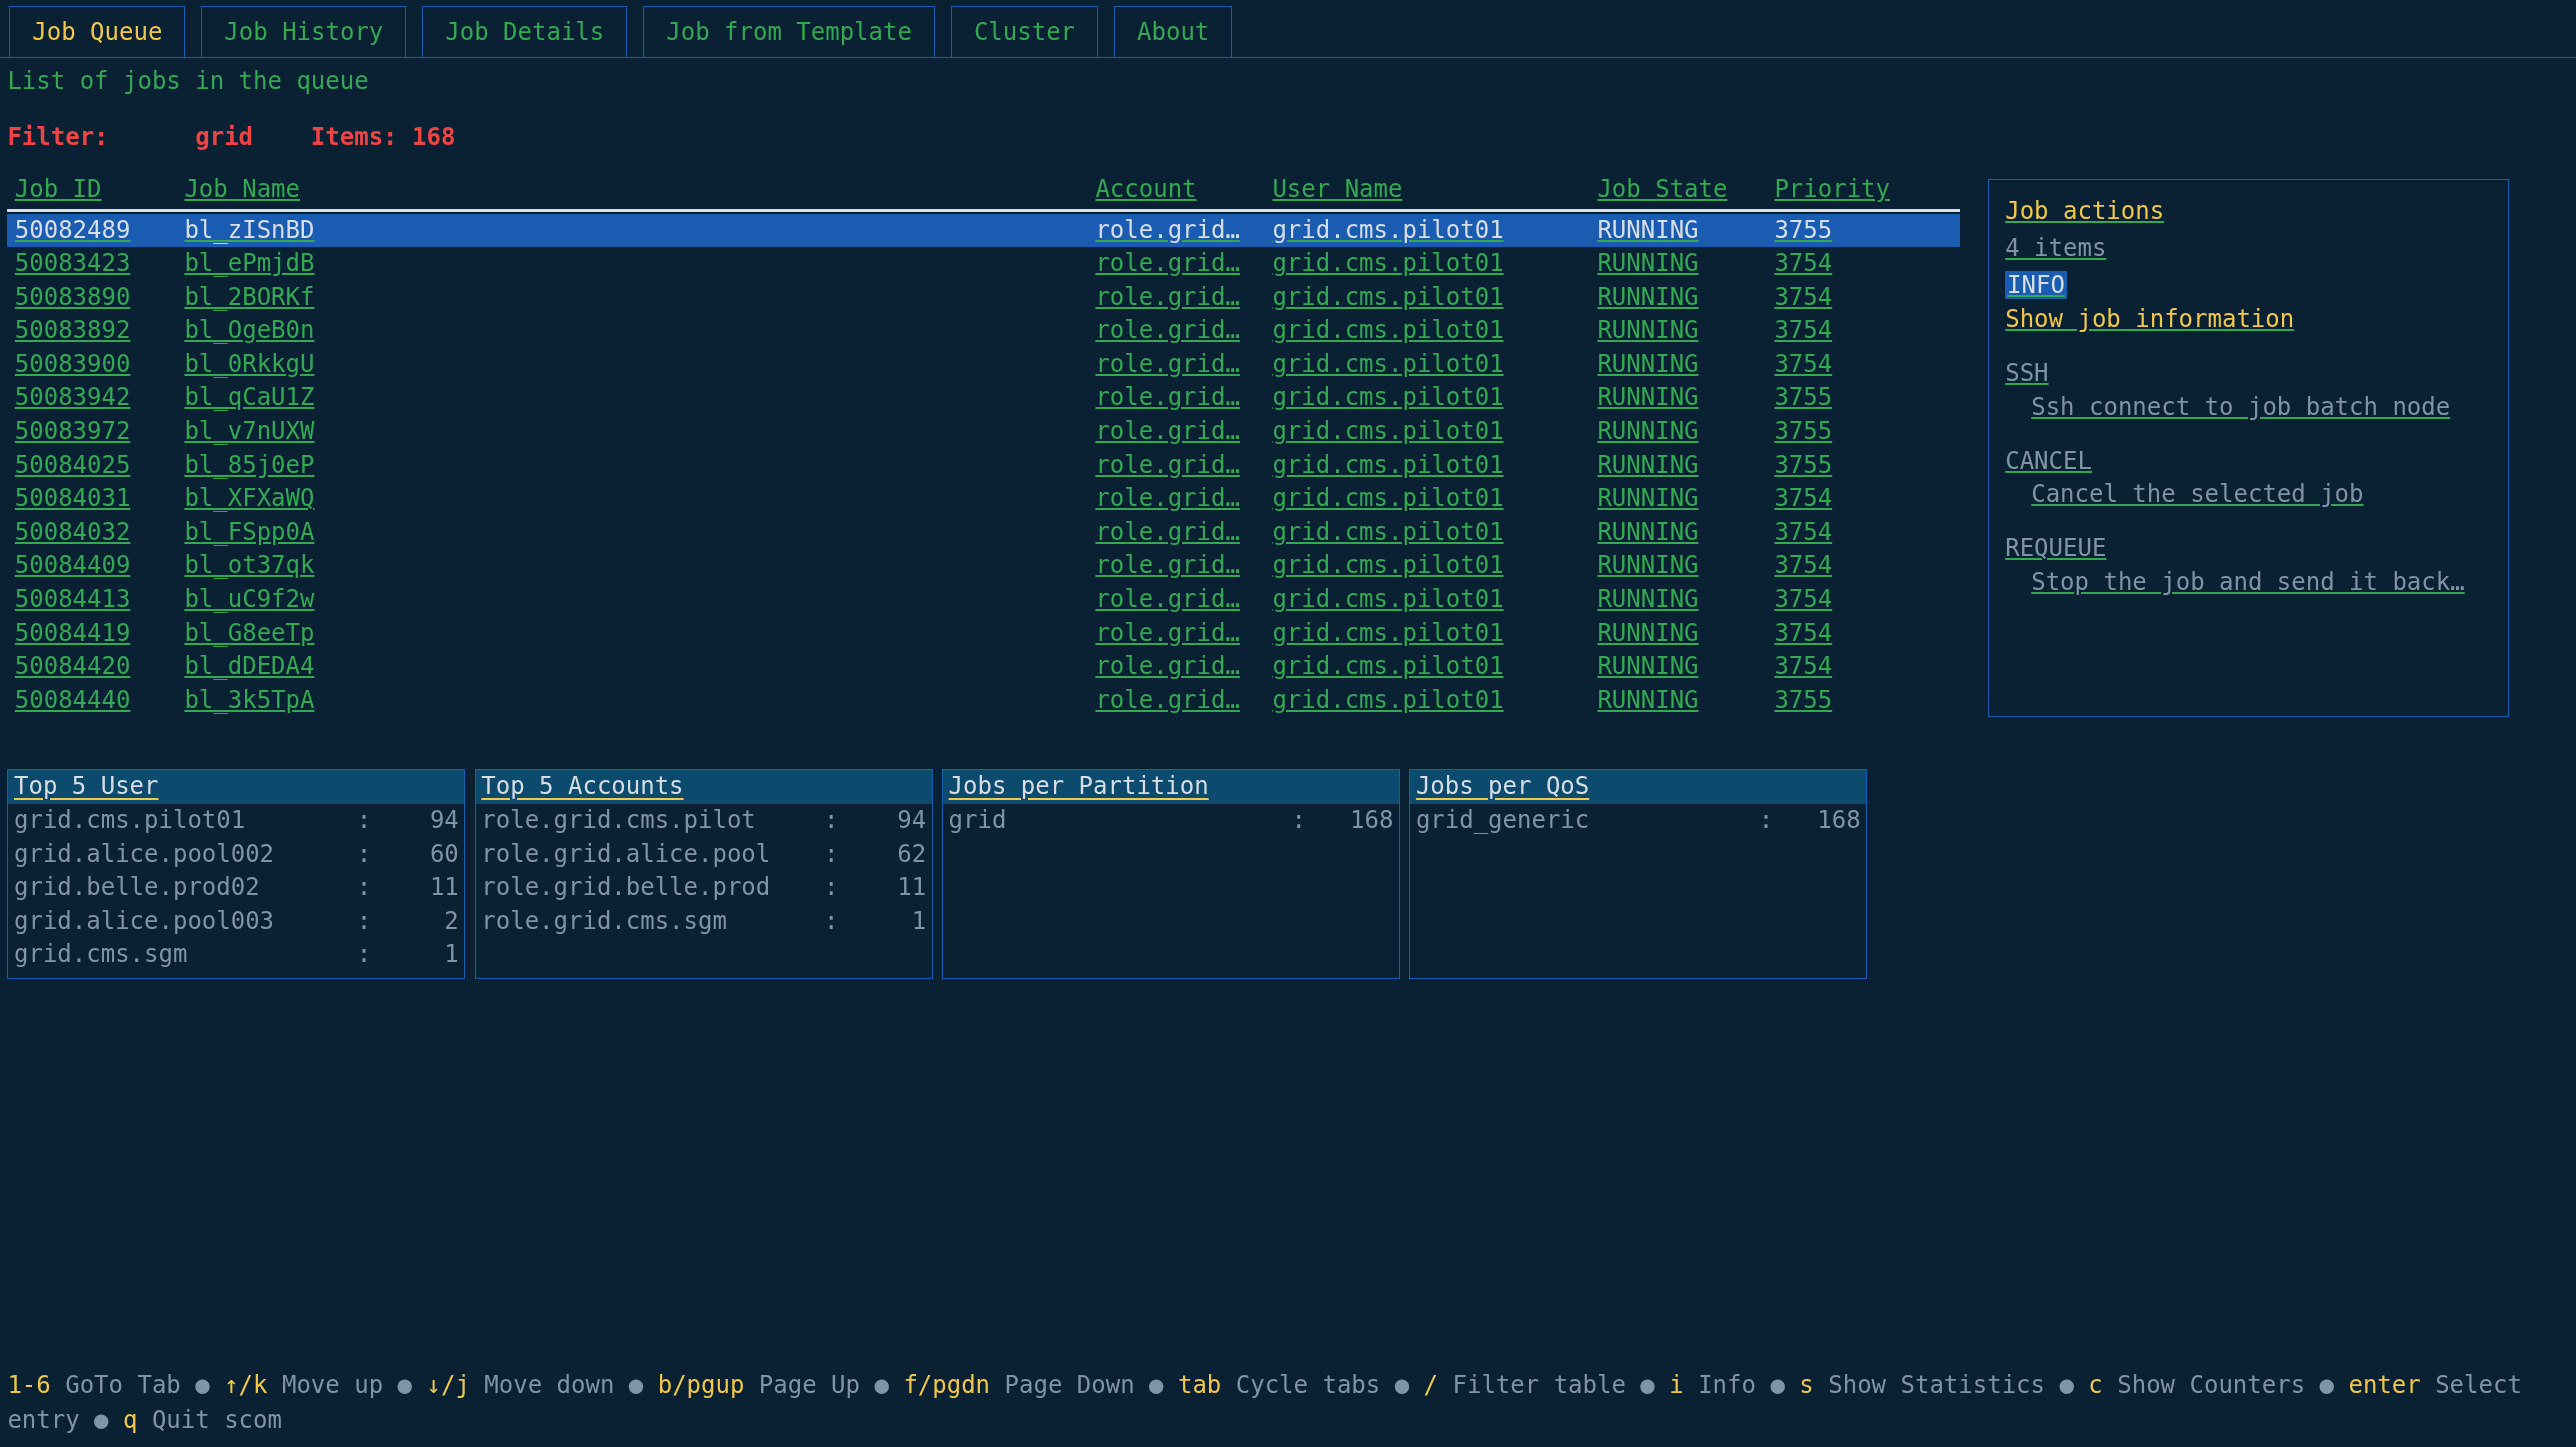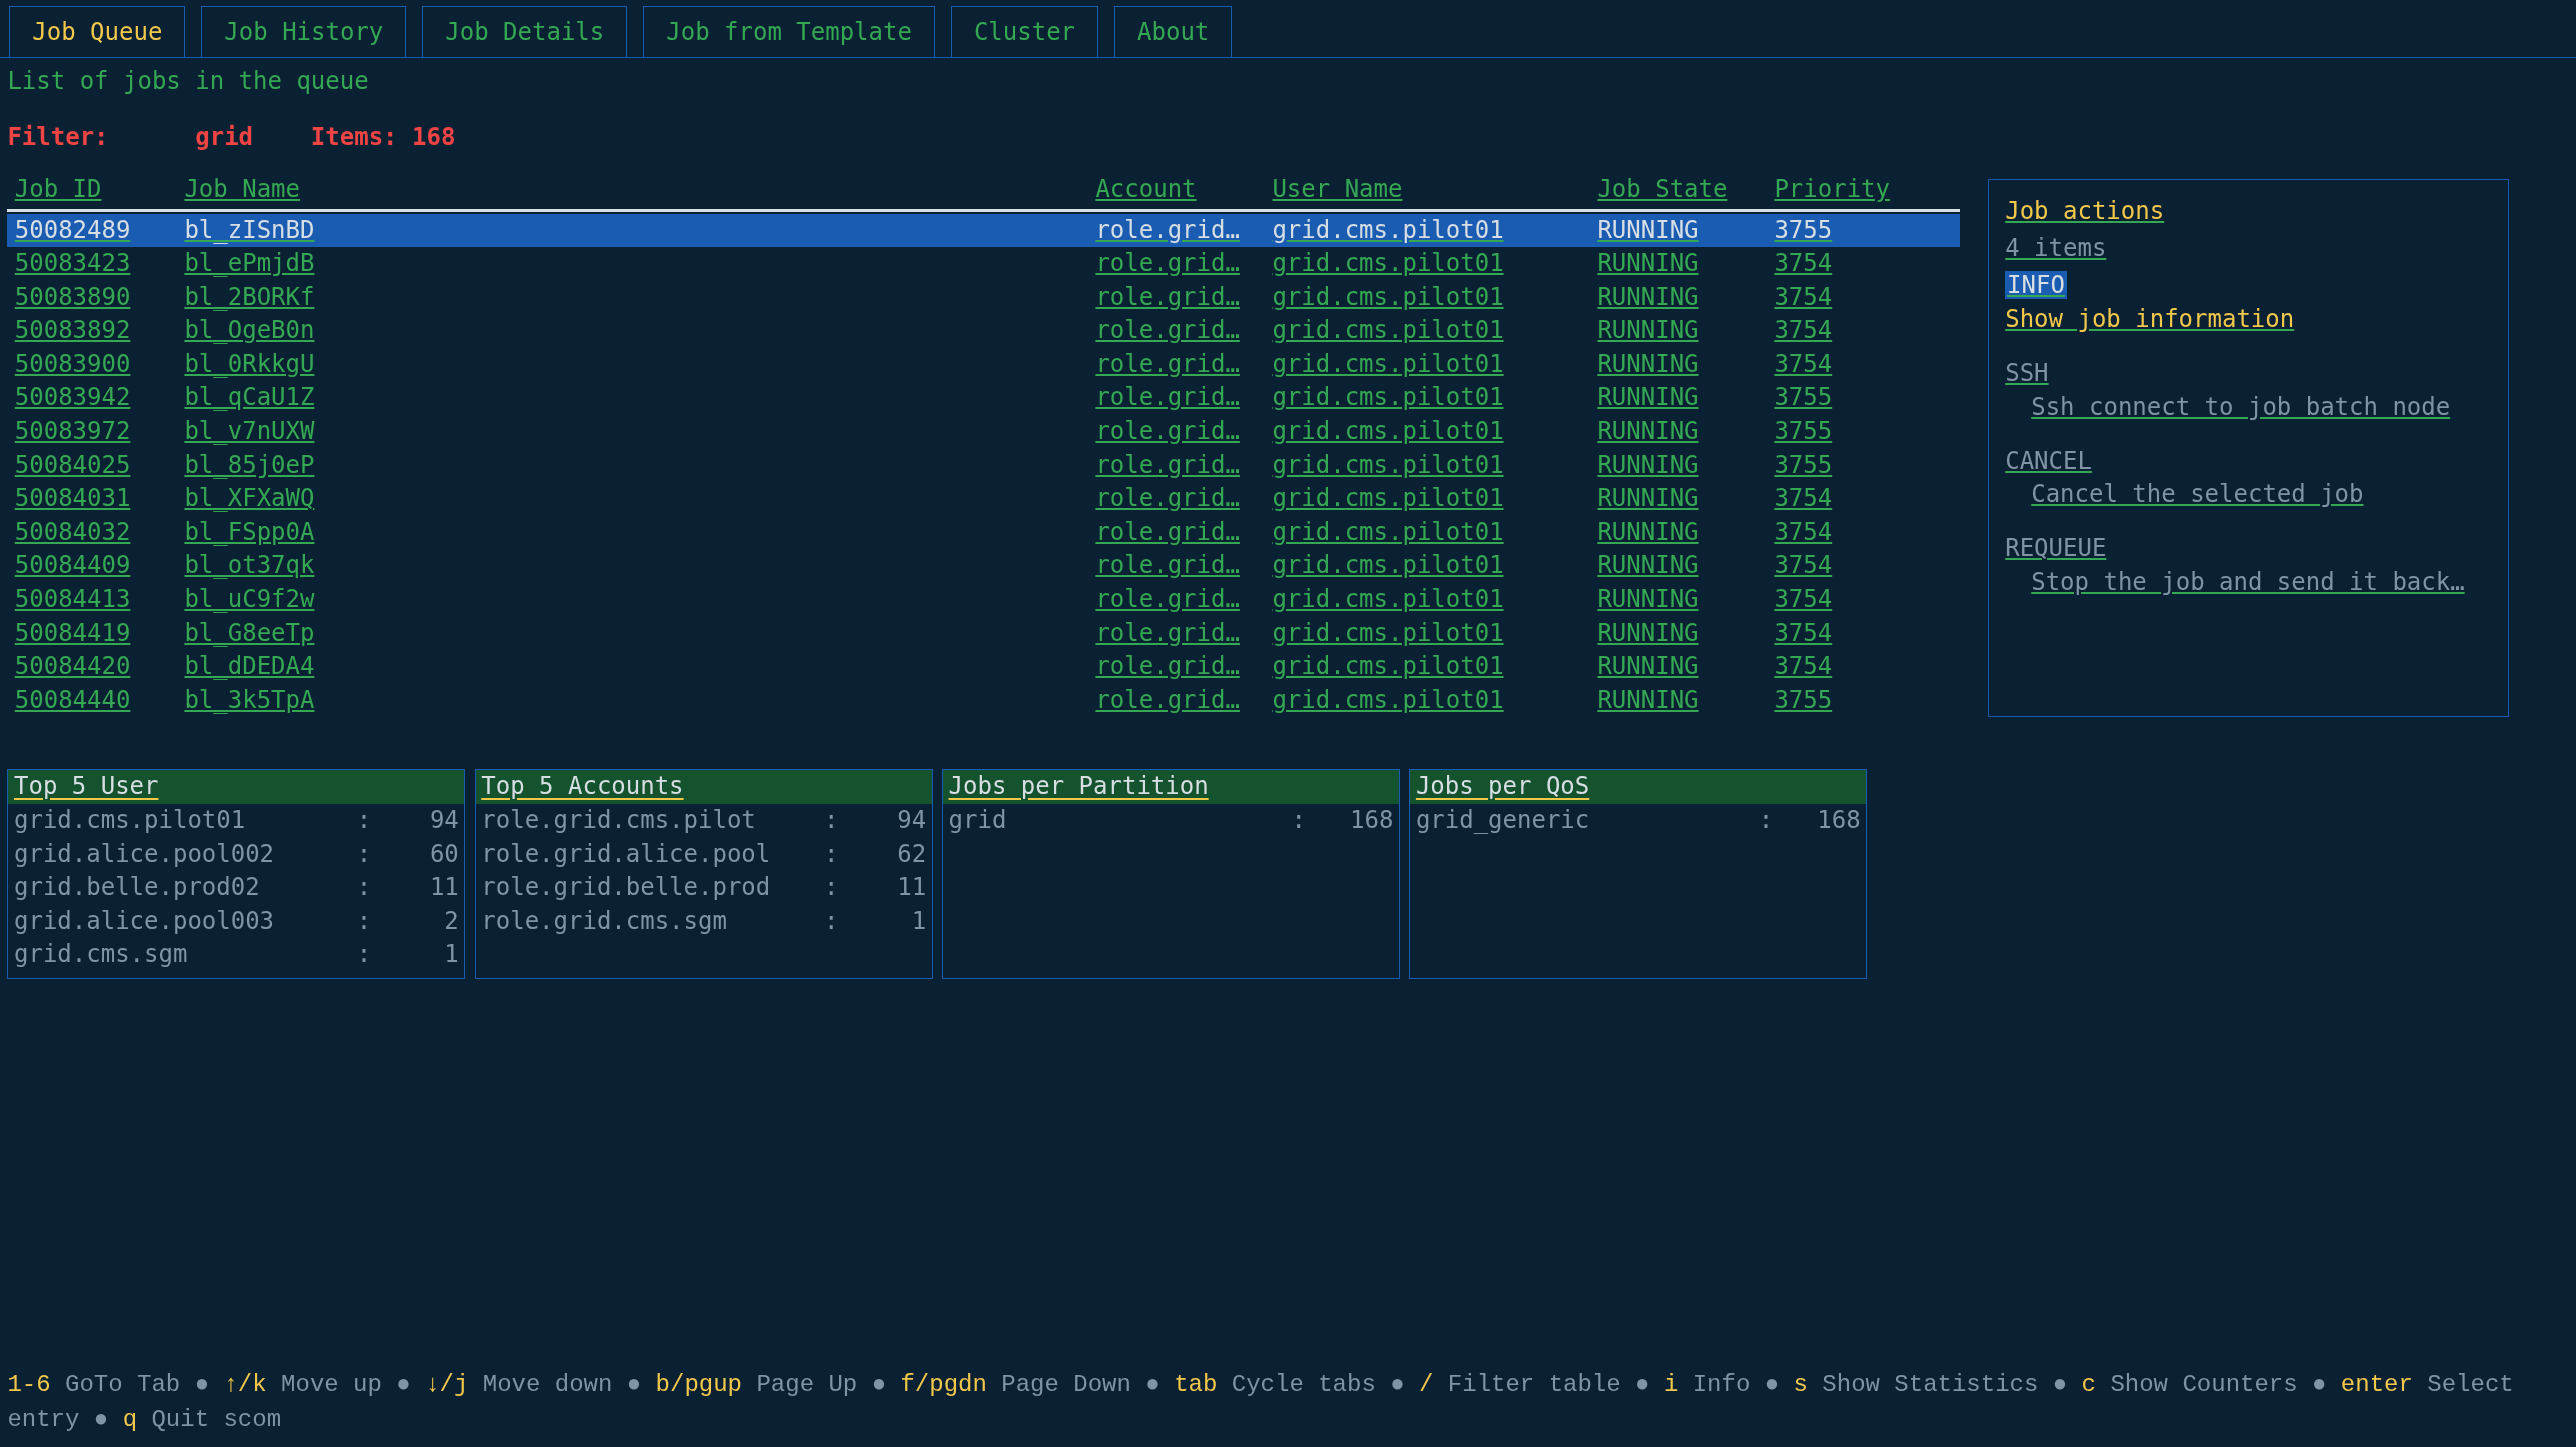--- a/index.html
+++ b/index.html
@@ -58,42 +58,41 @@
   .act-desc { color:#7f94a5; padding-left:26px; }
   .act.sel .act-desc { color:#f2c84b; padding-left:0;}
 
   .bottom-panels { display:flex; gap:9.3px; padding:52px 7.4px 0 7.4px;}
   .panel {
     border:1.9px solid #1b5cb3;
     width:458px;
     padding:0 0 5.6px 0;
   }
   .panel-title {
-    background:#14532d;
+    background:#0c4a6e;
     color:#d7dee4;
     padding:0 5.6px;
   }
   .panel-title span { text-decoration:underline; text-decoration-color:#f2c84b; text-underline-offset:3.7px;}
   .panel-row {
     display:flex;
     padding:0 5.6px;
     color:#7f94a5;
     white-space:pre;
   }
   .panel-row .k { flex:1; }
   .panel-row .colon { width:37px; }
   .panel-row .v { width:65px; text-align:right; }
 
   .footer {
     position:absolute;
     left:0; right:0; bottom:0;
     padding:5.6px 7.4px 9.3px 7.4px;
     color:#7f94a5;
     line-height:1.45;
-    font-family:Liberation Mono, monospace;
   }
   .footer .k { color:#f2c84b; }
   .footer .sep { color:#7f94a5; }
 </style>
 </head>
 <body>
 
 <div class="tabs" id="tabs">
     <div class="tab active">Job Queue</div>
     <div class="tab">Job History</div>

